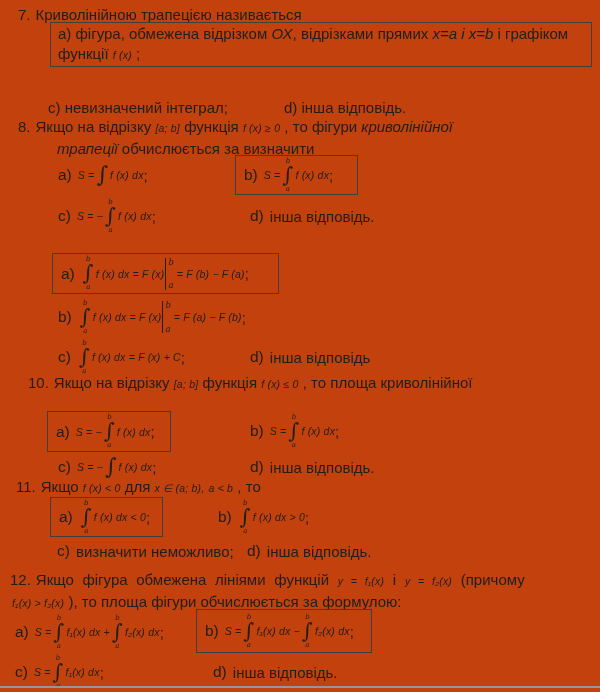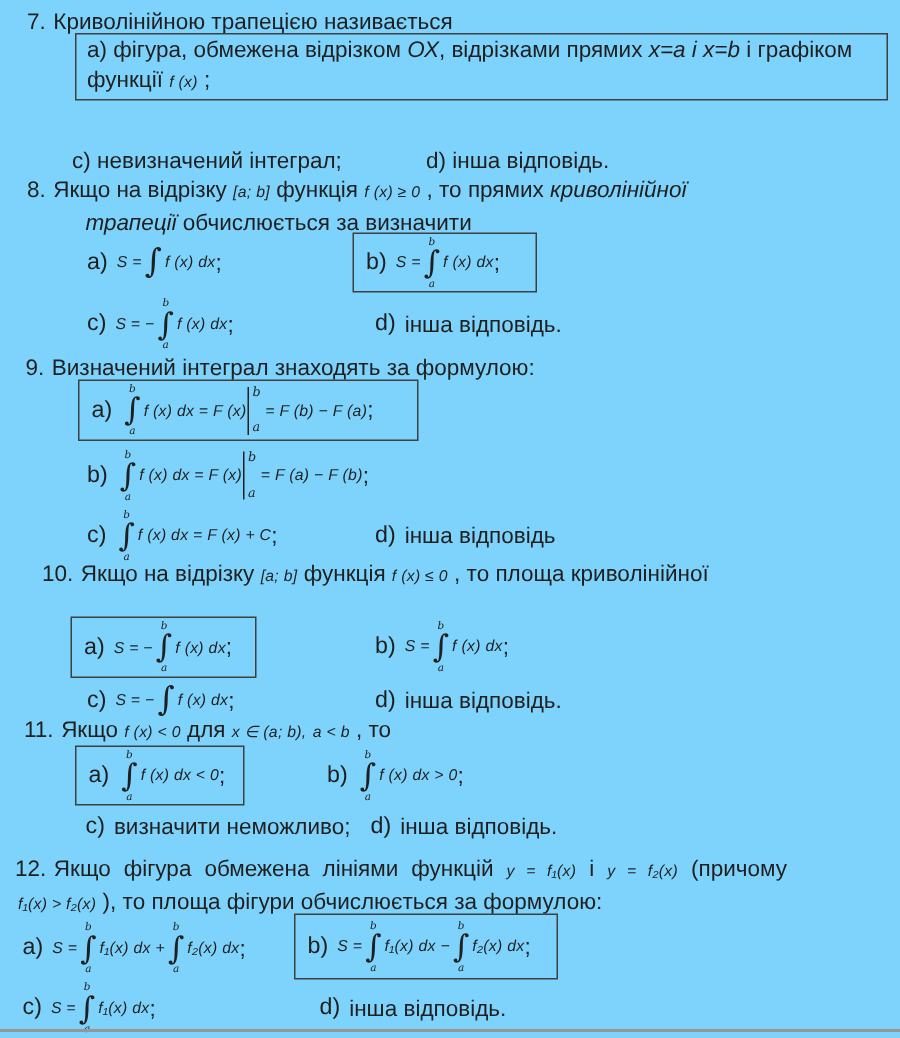--- a/index.html
+++ b/index.html
@@ -27,33 +27,33 @@
   .bar{display:inline-flex;flex-direction:column;justify-content:space-between;align-items:flex-start;
        height:32px;border-left:1.2px solid #1f1f1f;padding-left:2px;margin:0 3px 0 1px;}
   .blim{font-family:"DejaVu Serif",serif;font-style:italic;font-size:8.5px;line-height:1;}
   .textopt{font-size:15px;white-space:nowrap;}
   .wide{word-spacing:4.5px;}
   .rule{position:absolute;left:0;width:600px;height:2px;}
 </style>
 </head>
 <body>
 
-<div class="page" style="background: #7dd3fc; color: rgb(31, 31, 31);">
+<div class="page" style="background: #c2410c; color: rgb(31, 31, 31);">
 
   <div class="abs qtitle" style="left:18px;top:5px"><span class="qnum">7.</span><span>Криволінійною трапецією називається</span></div>
 
   <div class="abs ansbox" style="left: 50px; top: 22px; width: 542px; min-height: 41px; padding: 1px 7px; border-color: rgb(63, 63, 63);">
     <span class="rich"><span class="nt">а) фігура, обмежена відрізком </span><span class="it">ОХ</span><span class="nt">,  відрізками прямих </span><span class="it">x=a і x=b</span><span class="nt"> і графіком</span><br><span class="nt">функції </span><span class="mtext">f (x)</span><span class="nt"> ;</span></span>
   </div>
 
 
   <div class="abs textopt" style="left:48px;top:99px">c) невизначений інтеграл;</div>
   <div class="abs textopt" style="left:284px;top:99px">d) інша відповідь.</div>
 
-  <div class="abs qtitle" style="left:18px;top:117px"><span class="qnum">8.</span><span><span class="nt">Якщо на відрізку </span><span class="mtext">[a; b]</span><span class="nt"> функція  </span><span class="mtext">f (x) ≥ 0</span><span class="nt"> , то прямих  </span><span class="it">криволінійної</span></span></div>
+  <div class="abs qtitle" style="left:18px;top:117px"><span class="qnum">8.</span><span><span class="nt">Якщо на відрізку </span><span class="mtext">[a; b]</span><span class="nt"> функція  </span><span class="mtext">f (x) ≥ 0</span><span class="nt"> , то фігури  </span><span class="it">криволінійної</span></span></div>
   <div class="abs qtitle" style="left:57px;top:139px"><span class="it">трапеції</span><span class="nt"> обчислюється за визначити</span></div>
 
   <div class="abs fopt" style="left:58px;top:155px">
     <span class="opt-label">a)</span>
     <span class="formula">
         <span class="mtext">S = </span>
         <span class="int nolim">
           <span class="isign">∫</span>
         </span>
         <span class="mtext"> f (x) dx </span>
@@ -84,21 +84,20 @@
         </span>
         <span class="mtext"> f (x) dx </span>
         <span class="semi">;</span>
       </span>
   </div>
   <div class="abs fopt" style="left:250px;top:196px">
     <span class="opt-label">d)</span>
     <span class="textopt">інша відповідь.</span>
   </div>
 
-  <div class="abs qtitle" style="left:17px;top:236px"><span class="qnum">9.</span><span>Визначений інтеграл знаходять за формулою:</span></div>
 
   <div class="abs ansbox" style="left: 52px; top: 253px; width: 227px; height: 41px; border-color: rgb(63, 63, 63);">
     <span class="opt-label">a)</span>
     <span class="formula">
         <span class="int">
           <span class="ilim">b</span>
           <span class="isign">∫</span>
           <span class="ilim">a</span>
         </span>
         <span class="mtext"> f (x) dx = F (x)</span>

